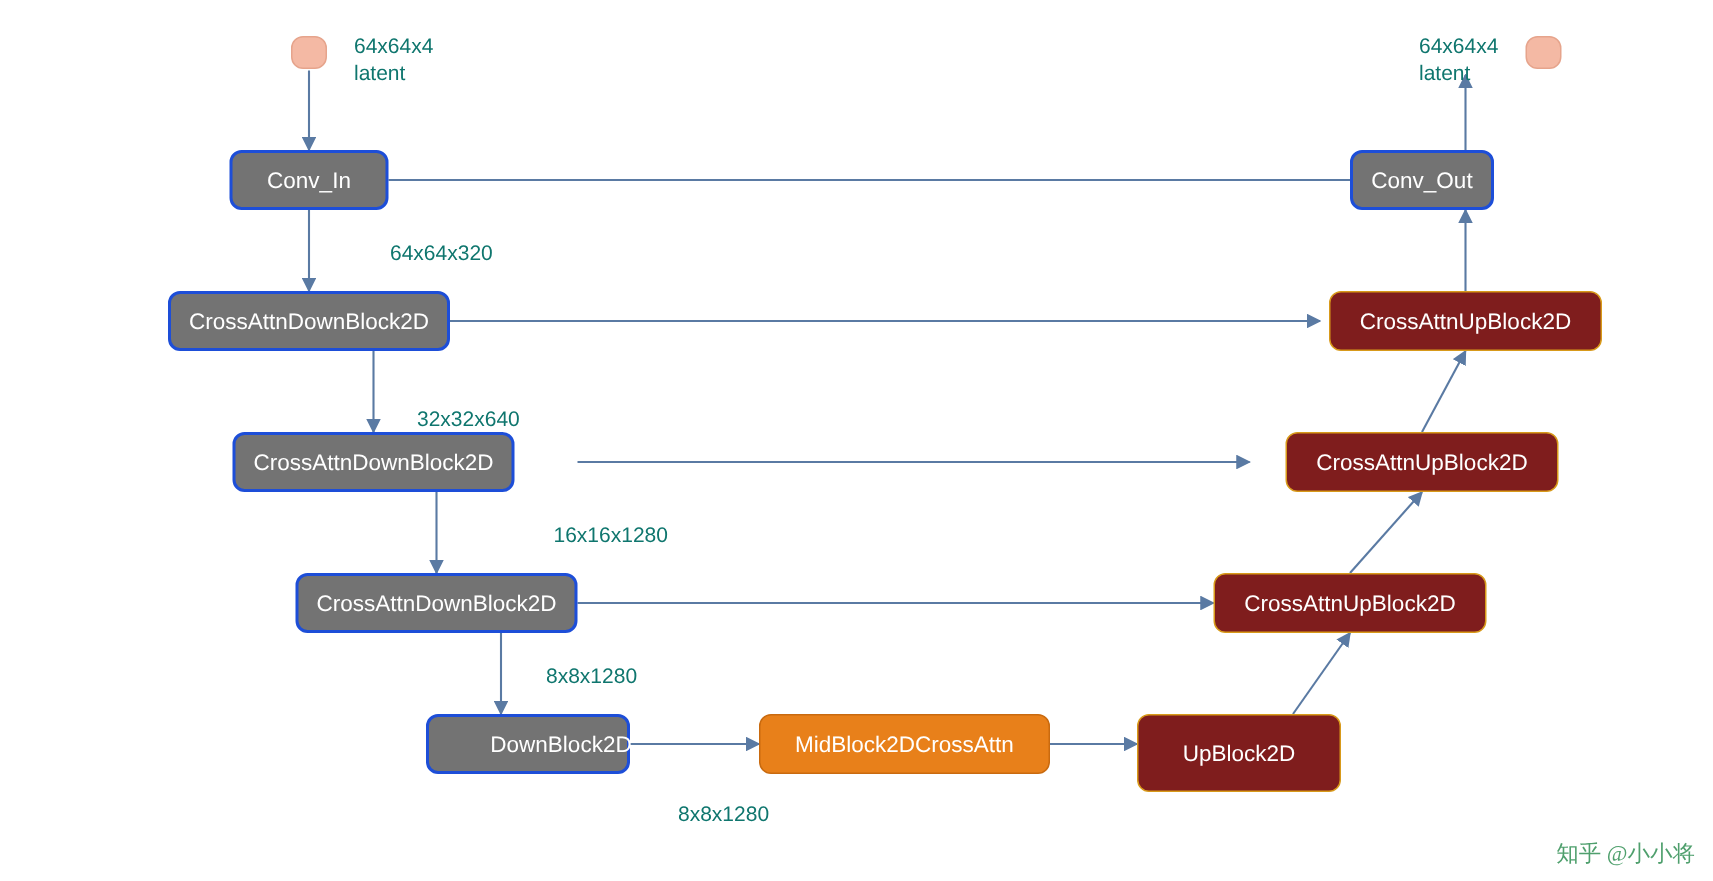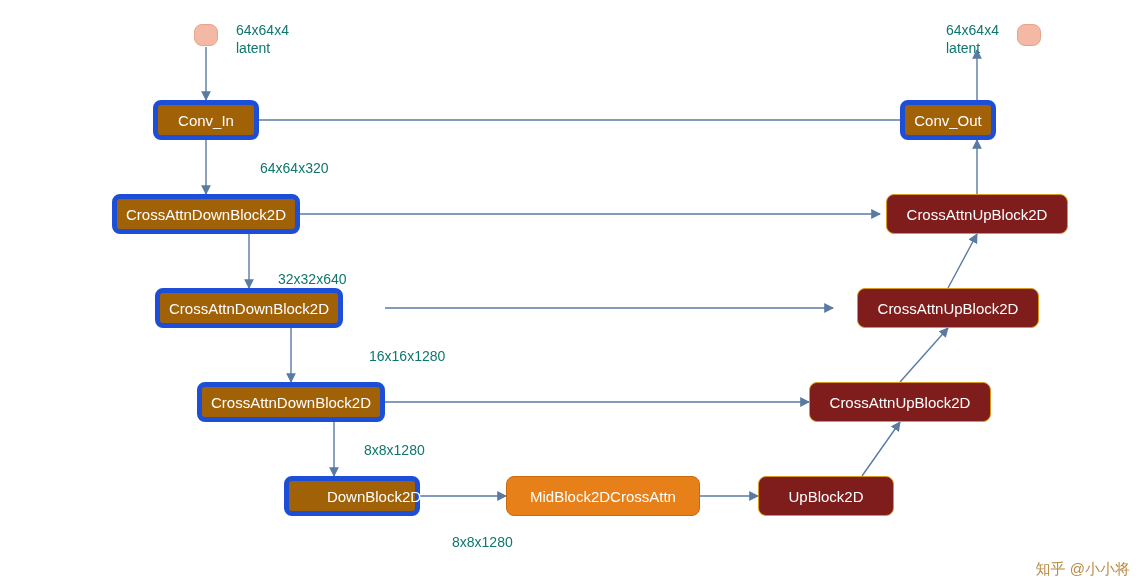--- a/index.html
+++ b/index.html
@@ -15,21 +15,21 @@
     position: absolute;
     border-radius: 8px;
     display: flex;
     align-items: center;
     justify-content: center;
     color: #fff;
     font-size: 15px;
     text-align: center;
     padding: 0 4px;
   }
-  .green { background: #a16207; border: 5px solid #1d4ed8; }
+  .green { background: #737373; border: 2px solid #1d4ed8; }
   .orange { background: #e8801a; border: 1px solid #c96a0f; }
   .yellow { background: #7f1d1d; border: 1px solid #d89a1a; }
   .pink  { background: #f4b9a4; border: 1px solid #e6a48c; }
   .label {
     position: absolute;
     font-size: 14px;
     color: #0f766e;
     line-height: 1.25;
     white-space: pre;
   }
@@ -38,22 +38,22 @@
     top: 0; left: 0;
     width: 1142px;
     height: 587px;
     pointer-events: none;
   }
   .watermark {
     position: absolute;
     right: 12px;
     bottom: 8px;
     font-size: 15px;
-    color: #a16207;
-    font-family: Liberation Sans, sans-serif;
+    color: #15803d;
+    font-family: Liberation Serif, serif;
     opacity: 0.75;
   }
 </style>
 </head>
 <body>
 
 <svg class="edges">
   <defs>
     <marker id="arrow" viewBox="0 0 10 10" refX="9" refY="5" markerWidth="7" markerHeight="7" orient="auto-start-reverse">
       <path d="M 0 0 L 10 5 L 0 10 z" fill="#5a7aa3"></path>
@@ -92,21 +92,21 @@
 latent</div>
 
 <div class="node green" style="left:153px; top:100px; width:106px; height:40px;">Conv_In</div>
 <div class="node green" style="left:112px; top:194px; width:188px; height:40px;">CrossAttnDownBlock2D</div>
 <div class="node green" style="left:155px; top:288px; width:188px; height:40px;">CrossAttnDownBlock2D</div>
 <div class="node green" style="left:197px; top:382px; width:188px; height:40px;">CrossAttnDownBlock2D</div>
 <div class="node green" style="left:284px; top:476px; width:136px; height:40px;padding-left:48px;">DownBlock2D</div>
 
 <div class="node orange" style="left:506px; top:476px; width:194px; height:40px;">MidBlock2DCrossAttn</div>
 
-<div class="node yellow" style="left:758px; top:476px; width:136px; height:40px;">UpBlock2D</div>
+<div class="node yellow" style="left:758px; top:476px; width:136px; height:52px;">UpBlock2D</div>
 <div class="node yellow" style="left:809px; top:382px; width:182px; height:40px;">CrossAttnUpBlock2D</div>
 <div class="node yellow" style="left:857px; top:288px; width:182px; height:40px;">CrossAttnUpBlock2D</div>
 <div class="node yellow" style="left:886px; top:194px; width:182px; height:40px;">CrossAttnUpBlock2D</div>
 <div class="node green" style="left:900px; top:100px; width:96px; height:40px;">Conv_Out</div>
 
 <div class="label" style="left:236px; top:160px;margin-left:24px;">64x64x320</div>
 <div class="label" style="left:278px; top:271px;">32x32x640</div>
 <div class="label" style="left:321px; top:348px;margin-left:48px;">16x16x1280</div>
 <div class="label" style="left:364px; top:442px;">8x8x1280</div>
 <div class="label" style="left:452px; top:534px;">8x8x1280</div>

